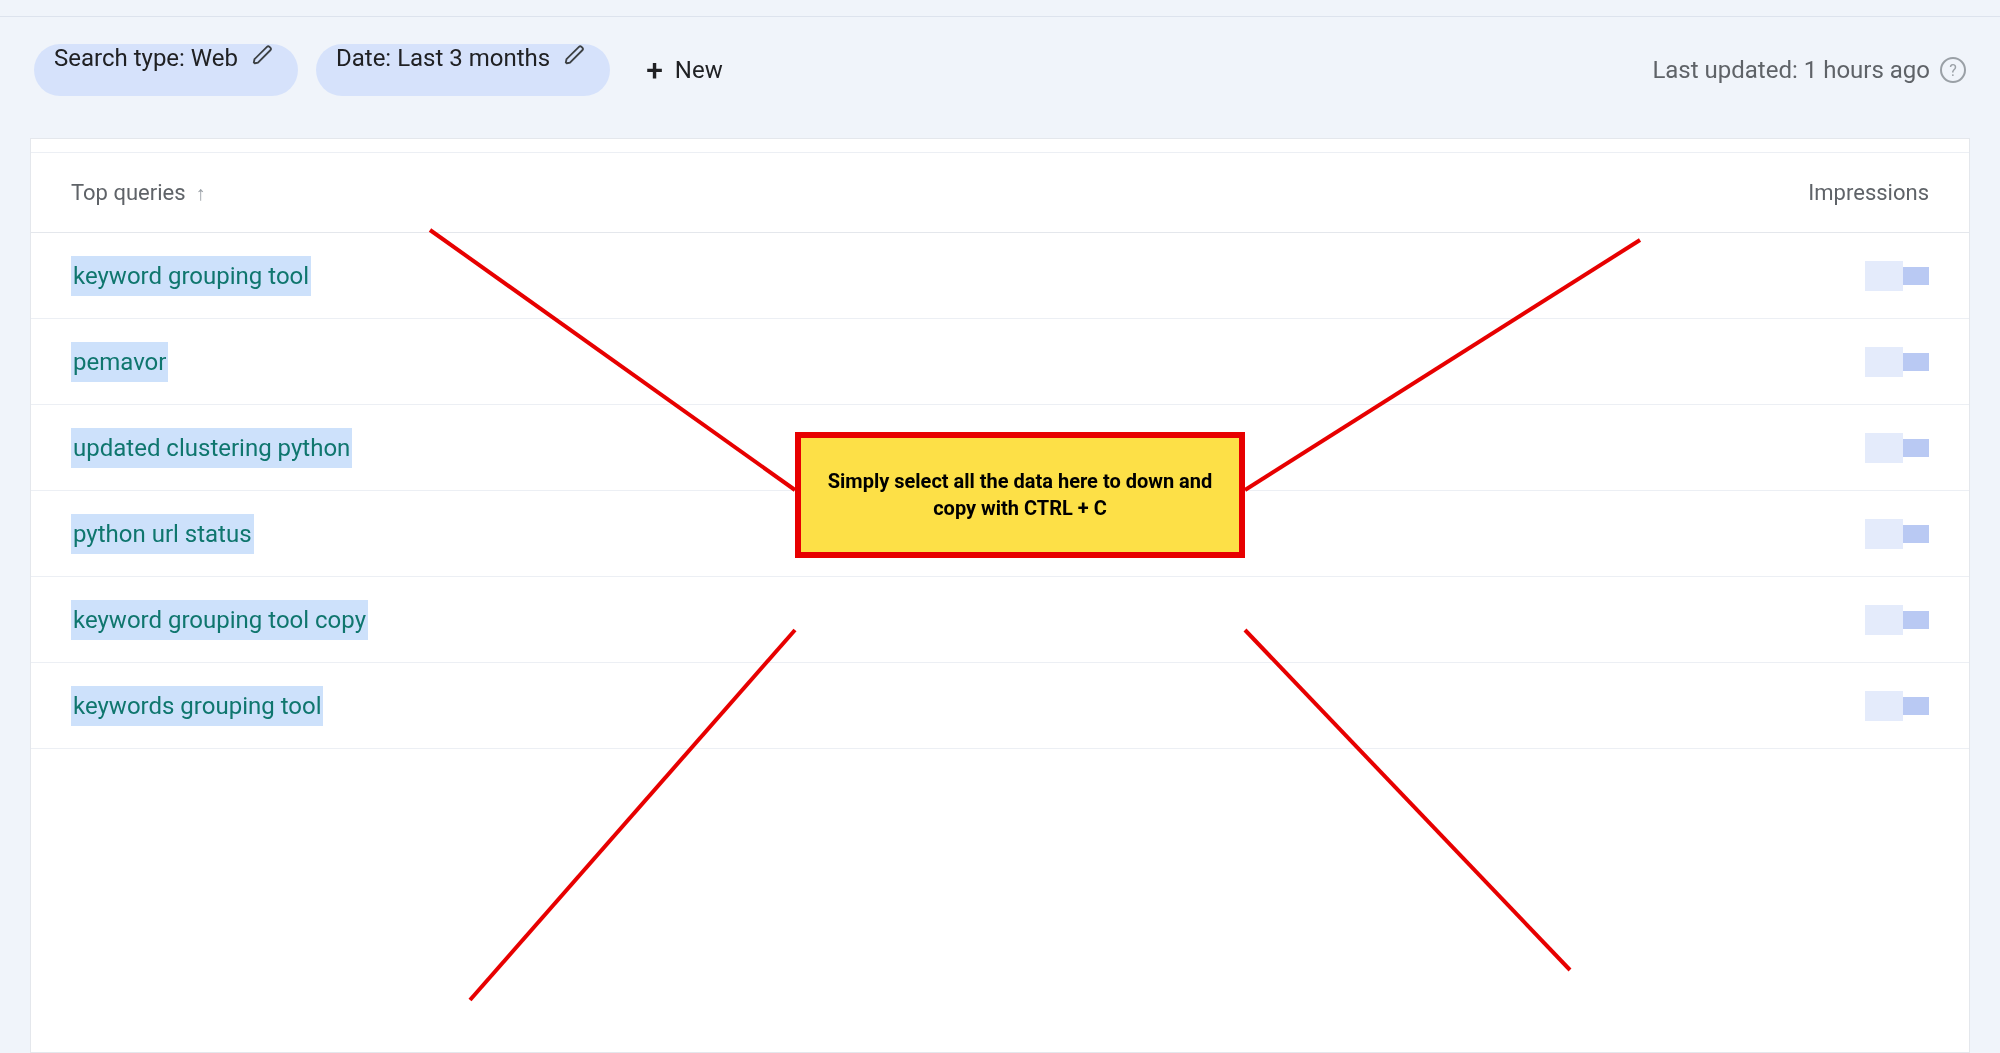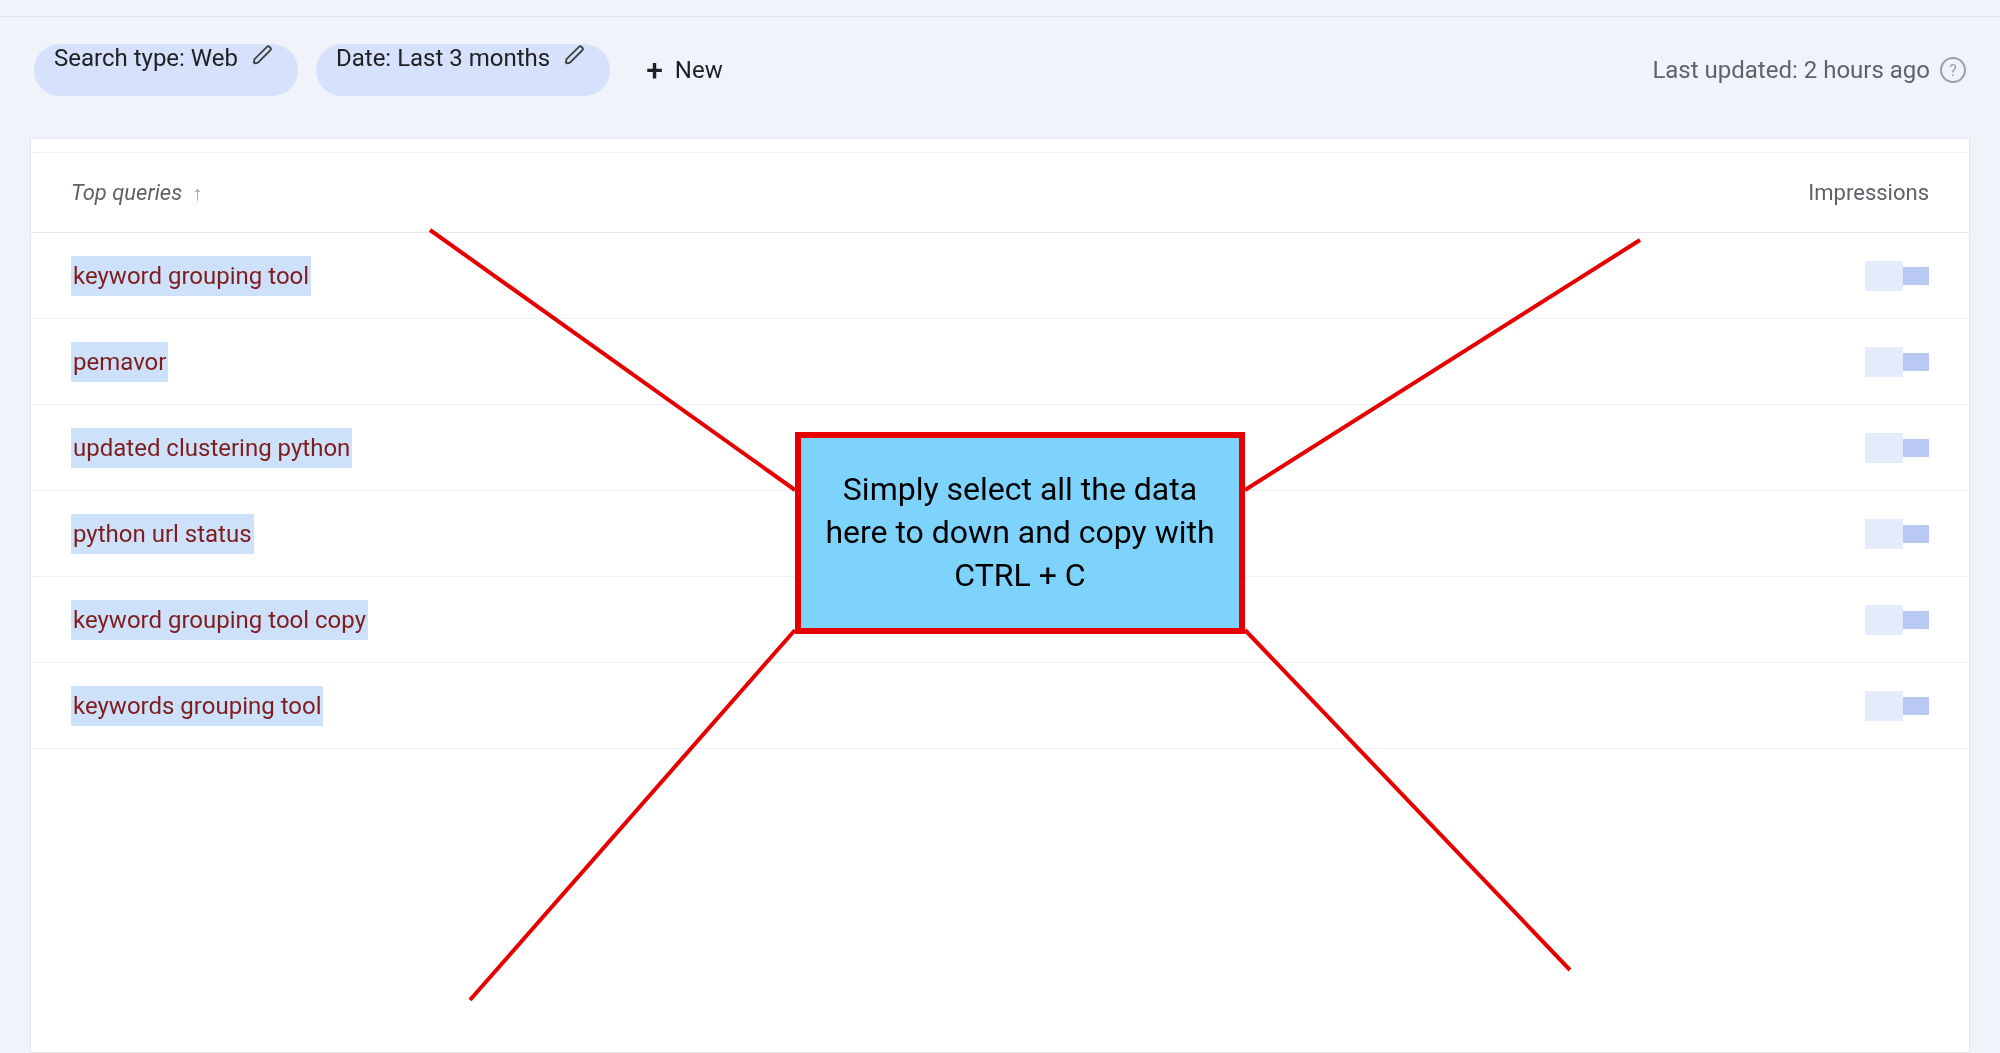--- a/index.html
+++ b/index.html
@@ -82,58 +82,58 @@
     position: absolute;
     top: 14px; left: 0; right: 0;
     height: 80px;
     display: flex;
     align-items: center;
     padding: 0 40px;
     border-bottom: 1px solid #e4e7ec;
     color: #5f6368;
     font-size: 22px;
   }
-  .table-head .col-left { display: inline-flex; align-items: center; gap: 10px; font-style: italic; }
+  .table-head .col-left { display: inline-flex; align-items: center; gap: 10px; }
   .arrow-up { font-size: 20px; color: #9aa0a6; }
   .table-head .col-right { margin-left: auto; text-align: right; }
   .rows {
     position: absolute;
     top: 94px; left: 0; right: 0; bottom: 0;
   }
   .row {
     height: 86px;
     border-bottom: 1px solid #eceff4;
     display: flex;
     align-items: center;
     padding: 0 40px;
   }
   .query {
     background: #cde1fb;
-    color: #7f1d1d;
+    color: #0f766e;
     font-size: 24px;
     padding: 6px 2px;
     cursor: text;
   }
   .imp-box {
     margin-left: auto;
     width: 64px; height: 30px;
     position: relative;
   }
   .imp-box .a { position:absolute; top:0; left:0; width:38px; height:30px; background:#e4ebfb; }
   .imp-box .b { position:absolute; top:6px; right:0; width:26px; height:18px; background:#b9c9f3; }
 
   .callout {
     position: absolute;
     width: 450px;
     padding: 30px 24px;
     border: 6px solid #e70000;
-    background: #7dd3fc;
+    background: #fde047;
     text-align: center;
-    font-weight: 400;
-    font-size: 32px;
+    font-weight: 700;
+    font-size: 20px;
     line-height: 1.35;
     color: #000;
     left: 795px;
     top: 432px;
   }
   svg.lines {
     position: absolute;
     top: 0; left: 0;
     width: 2000px; height: 1053px;
     pointer-events: none;
@@ -157,21 +157,21 @@
     <svg class="pen" viewBox="0 0 24 24" fill="none" stroke="currentColor" stroke-width="2">
         <path d="M3 21l3.5-.7L20 6.8a2 2 0 0 0 0-2.8l-.9-.9a2 2 0 0 0-2.8 0L2.7 16.6 2 20z"></path>
       </svg>
   </div>
   <div class="new-btn">
     <span class="plus">+</span>
     <span>New</span>
   </div>
   <div class="spacer"></div>
   <div class="last-updated">
-    <span>Last updated: 2 hours ago</span>
+    <span>Last updated: 1 hours ago</span>
     <span class="help-icon">?</span>
   </div>
 </div>
 
 <div class="panel">
   <div class="panel-inner-top"></div>
   <div class="table-head">
     <span class="col-left">
       <span>Top queries</span>
       <span class="arrow-up">↑</span>

